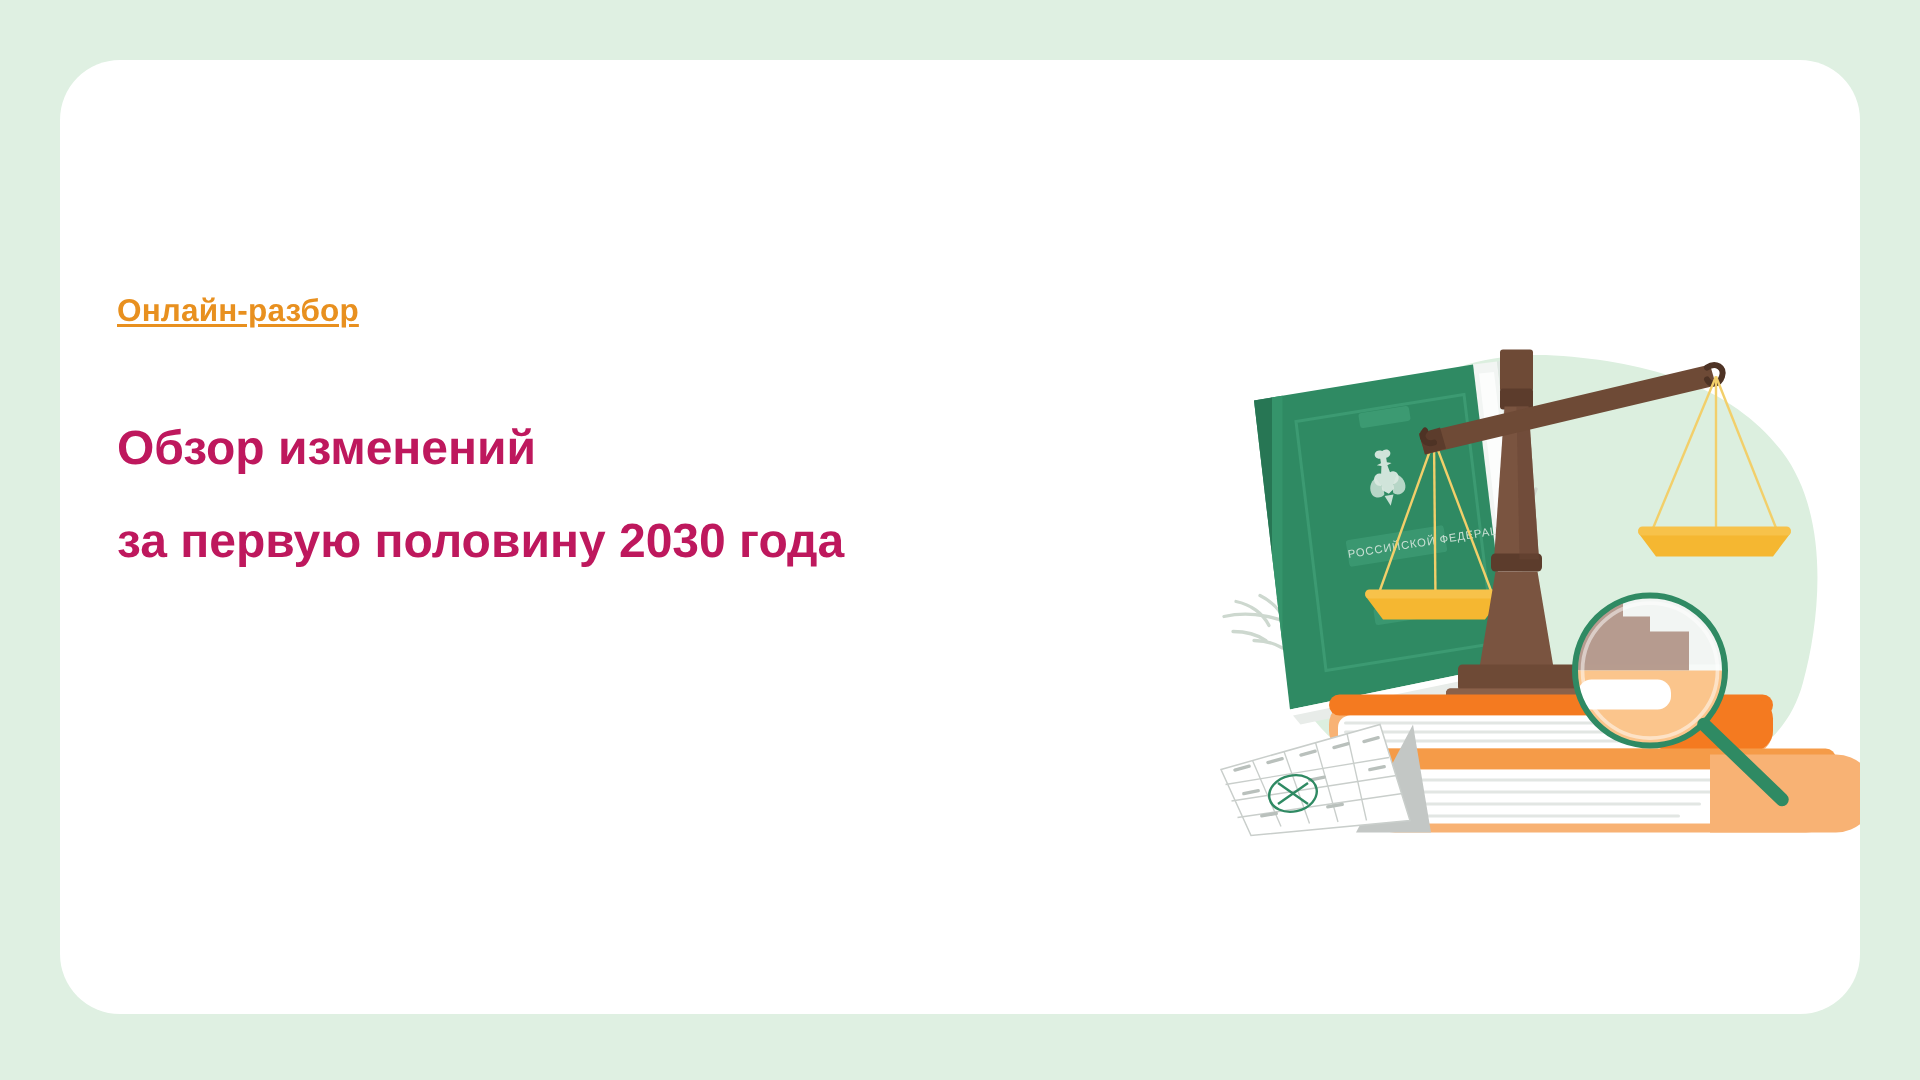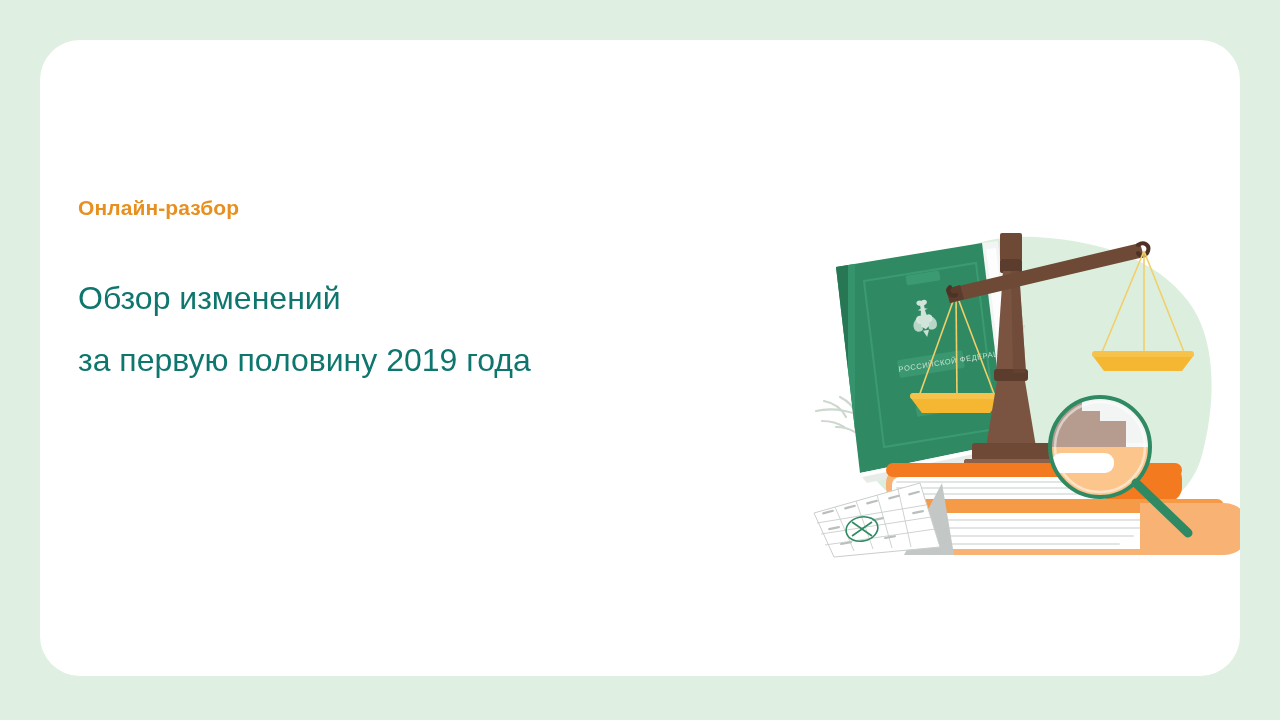--- a/index.html
+++ b/index.html
@@ -40,27 +40,28 @@
     width: 760px;
   }
 
   .eyebrow {
     font-size: 21px;
     font-weight: bold;
     color: #e8901f;
     letter-spacing: 0.1px;
     line-height: 1.2;
     margin: 0 0 62px 0;
+    text-decoration: underline;
   }
 
   .headline {
     margin: 0;
     font-size: 32px;
-    font-weight: normal;
-    color: #0f766e;
+    font-weight: bold;
+    color: #be185d;
     line-height: 1.0;
   }
   .headline .hl-line {
     display: block;
     margin-bottom: 30px;
     white-space: nowrap;
   }
   .headline .hl-line:last-child { margin-bottom: 0; }
 
   
@@ -81,21 +82,21 @@
 <body>
 
 <div class="slide">
   <div class="card">
 
     <div class="text-block">
       <p class="eyebrow">Онлайн-разбор</p>
 
       <h1 class="headline">
         <span class="hl-line">Обзор изменений</span>
-        <span class="hl-line">за первую половину 2019 года</span>
+        <span class="hl-line">за первую половину 2030 года</span>
       </h1>
     </div>
 
     <div class="illustration">
       <svg viewBox="0 0 440 360" xmlns="http://www.w3.org/2000/svg">
         <defs>
           <clipPath id="clip-lens">
             <circle cx="300" cy="232" r="50"></circle>
           </clipPath>
           <clipPath id="clip-book-cover">

